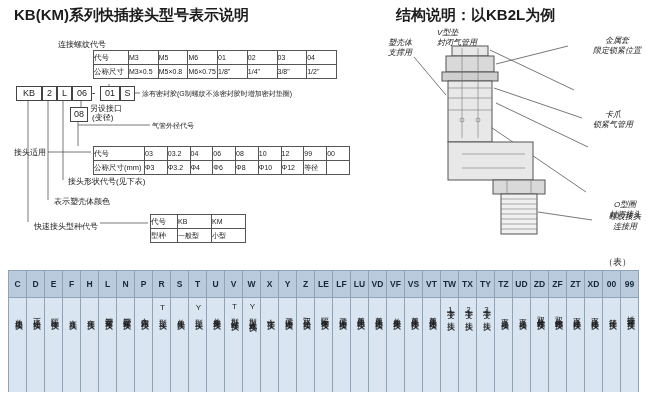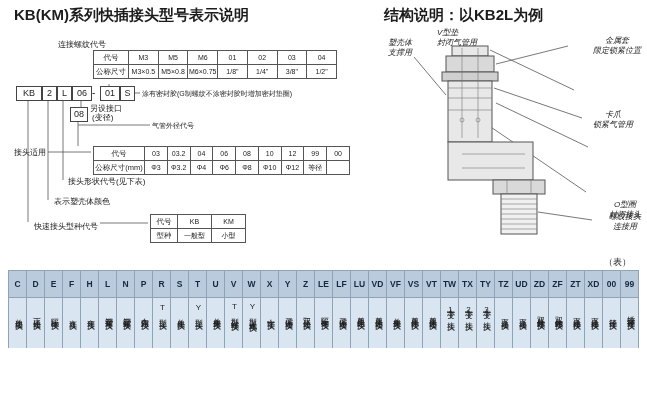--- a/index.html
+++ b/index.html
@@ -1,25 +1,25 @@
 <!DOCTYPE html>
 <html><head>
 <meta charset="utf-8">
 <style>
   html,body{margin:0;padding:0;background:#fff;}
-  .page{position:relative;width:647px;height:348px;background:#ffffff;overflow:hidden;
+  .page{position:relative;width:647px;height:392px;background:#ffffff;overflow:hidden;
         font-family:"Liberation Sans","DejaVu Sans",sans-serif;color:#1c1c1c;}
   .title{position:absolute;font-size:15px;font-weight:bold;white-space:nowrap;}
   .lbl{position:absolute;font-size:8px;white-space:nowrap;line-height:9px;}
   .lbl.small{font-size:7px;}
   .codebox{position:absolute;top:86px;height:13px;border:1px solid #444;background:#fff;
            font-size:9px;line-height:13px;text-align:center;}
   .dashseg{position:absolute;top:86px;font-size:10px;line-height:13px;}
   table.mini{position:absolute;border-collapse:collapse;background:#fff;table-layout:fixed;}
-  table.mini td{border:1px solid #555;font-size:7px;text-align:center;padding:1px 0;height:11px;
+  table.mini td{border:1px solid #555;font-size:7px;padding:1px 0;height:11px;
                 overflow:hidden;white-space:nowrap;margin-left:47px;}
   table.mini td.hd{font-size:7.5px;}
   .slabel{position:absolute;font-size:8px;line-height:10px;white-space:nowrap;font-style:italic;}
   .slabel span{display:block;}
   .slabel.right{text-align:center;}
   #shape-table{position:absolute;left:8px;top:270px;width:631px;border-collapse:collapse;
                table-layout:fixed;}
   #shape-table td{border:1px solid #8fa3b6;text-align:center;overflow:hidden;}
   #shape-codes td{background:#b9cbdd;font-size:8.5px;height:24px;color:#16293c;font-weight:bold;}
   #shape-descs td{background:#d9e6f2;height:116px;vertical-align:top;padding-top:4px;}
@@ -27,21 +27,21 @@
          display:inline-block;}
   svg.overlay{position:absolute;left:0;top:0;pointer-events:none;}
   .tablenote{position:absolute;font-size:9px;}
 </style>
 </head>
 <body>
 
 <div class="page">
 
   <div class="title" style="left:14px;top:6px">KB(KM)系列快插接头型号表示说明</div>
-  <div class="title" style="left:384px;top:6px">结构说明：以KB2L为例</div>
+  <div class="title" style="left:396px;top:6px">结构说明：以KB2L为例</div>
 
   <svg class="overlay" width="647" height="420" viewBox="0 0 647 420">
     <g stroke="#555" stroke-width="0.8" fill="none">
       <line x1="109" y1="86" x2="109" y2="84"></line>
       <line x1="133" y1="93" x2="140" y2="93"></line>
       <line x1="81" y1="101" x2="81" y2="107"></line>
       <line x1="150" y1="125" x2="78" y2="125"></line>
       <line x1="78" y1="119" x2="78" y2="146"></line>
       <line x1="63" y1="101" x2="63" y2="180"></line>
       <line x1="48" y1="101" x2="48" y2="200"></line>

